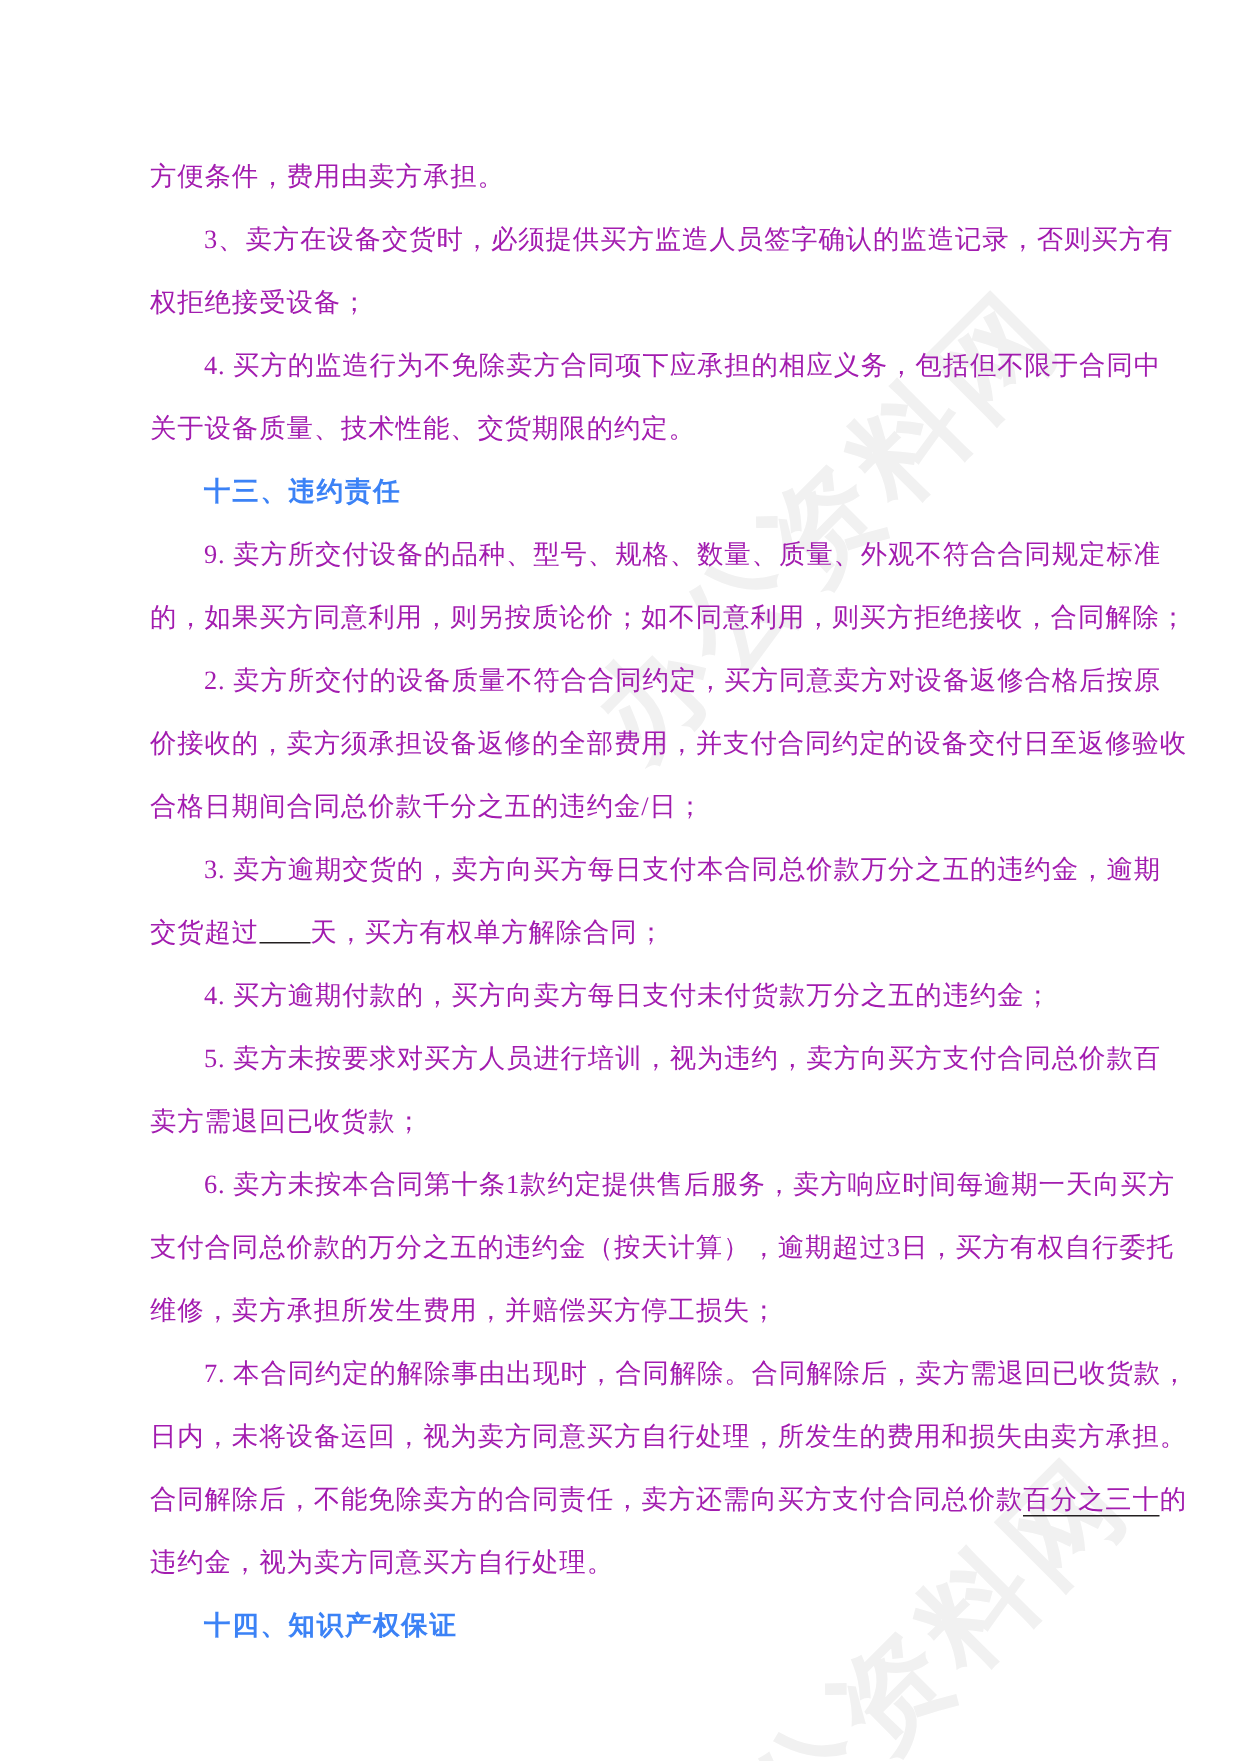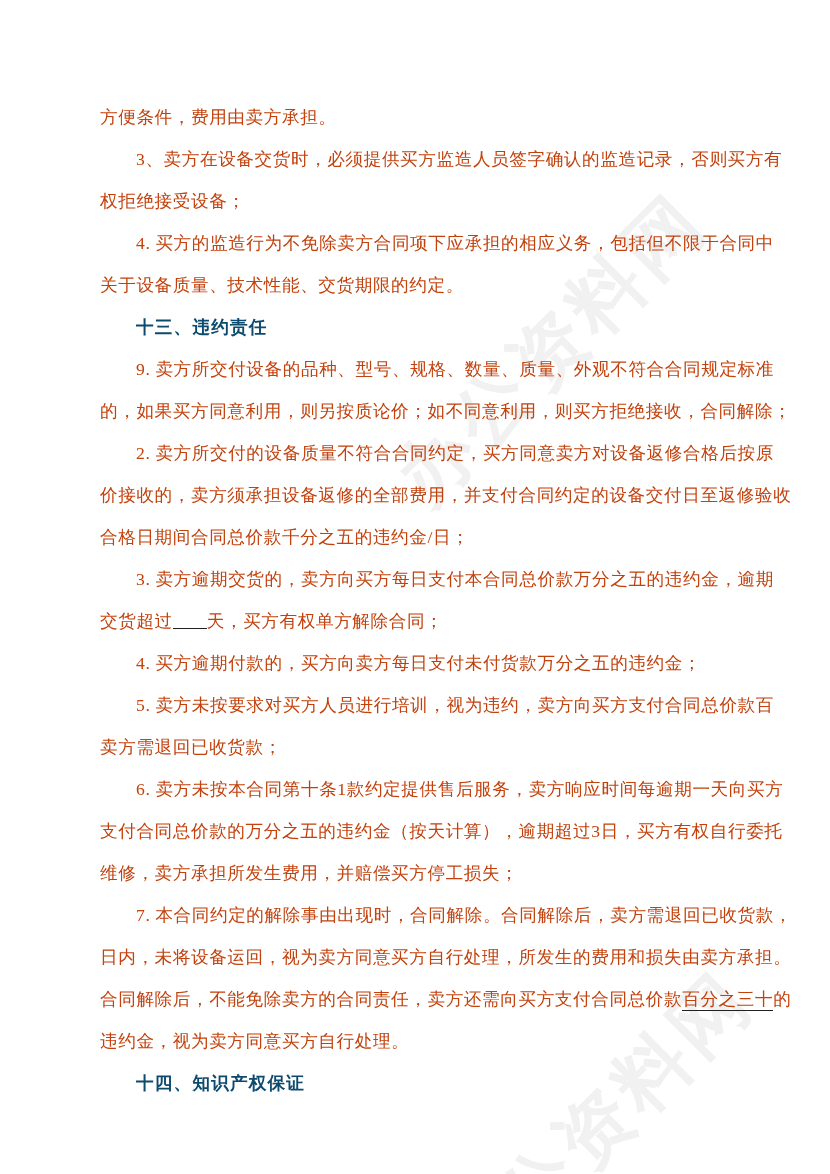--- a/index.html
+++ b/index.html
@@ -41,27 +41,27 @@
   .body-text {
     position: absolute;
     left: 100px;
     top: 96px;
     width: 630px;
     z-index: 2;
   }
   .line {
     font-size: 17.6px;
     line-height: 42px;
-    color: #c2410c;
+    color: #a21caf;
     letter-spacing: 0.6px;
     white-space: nowrap;
   }
   .heading {
     font-weight: 700;
-    color: #0c4a6e;
+    color: #3b82f6;
     letter-spacing: 1.2px;
   }
   .indent {
     padding-left: 36px;
   }
   .u-blank {
     display: inline-block;
     width: 34px;
     border-bottom: 1.6px solid #231f20;
     vertical-align: -2px;

